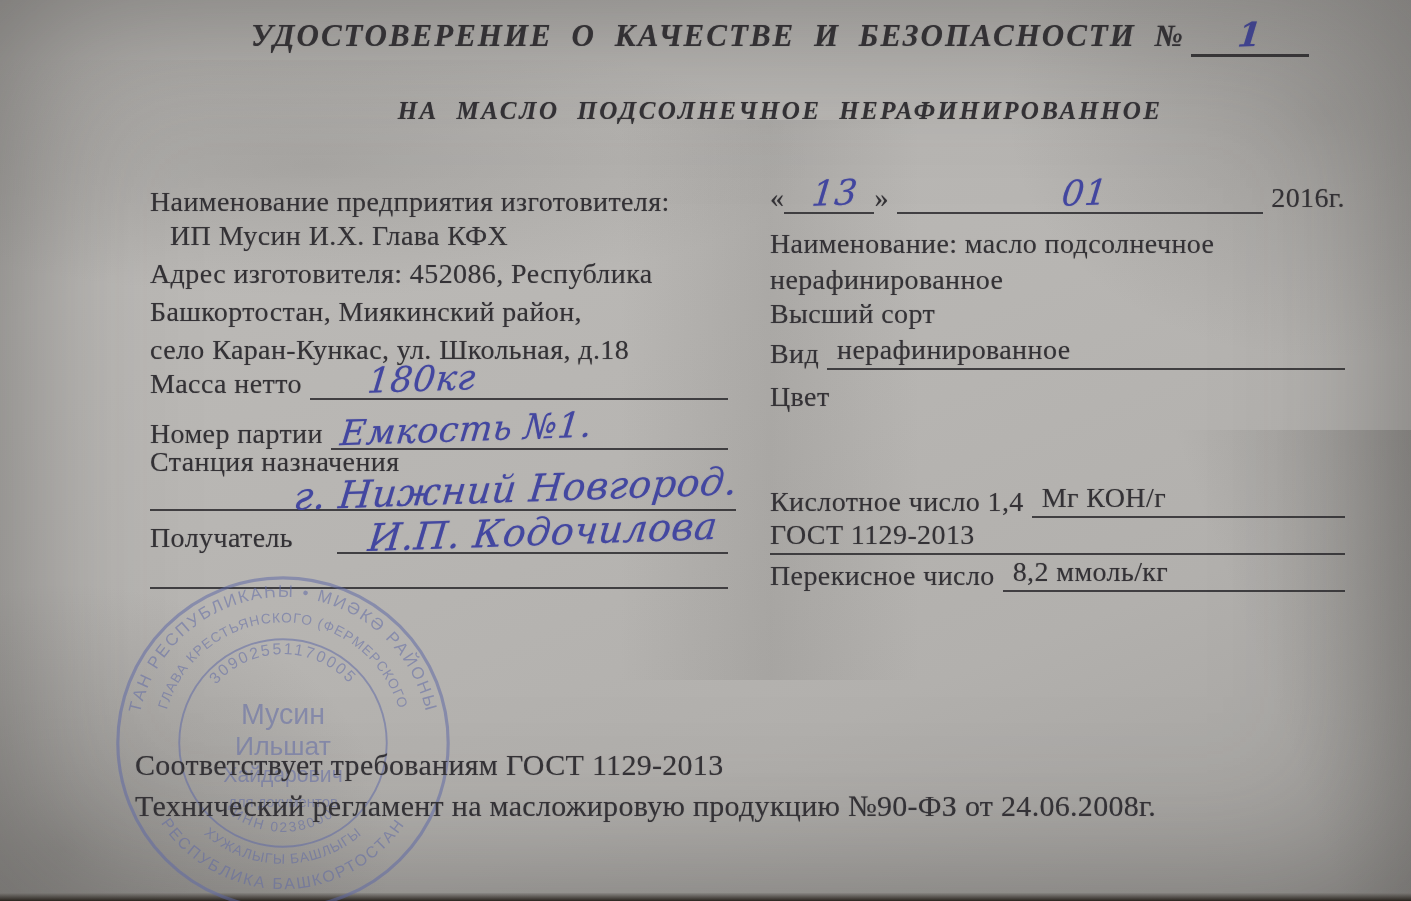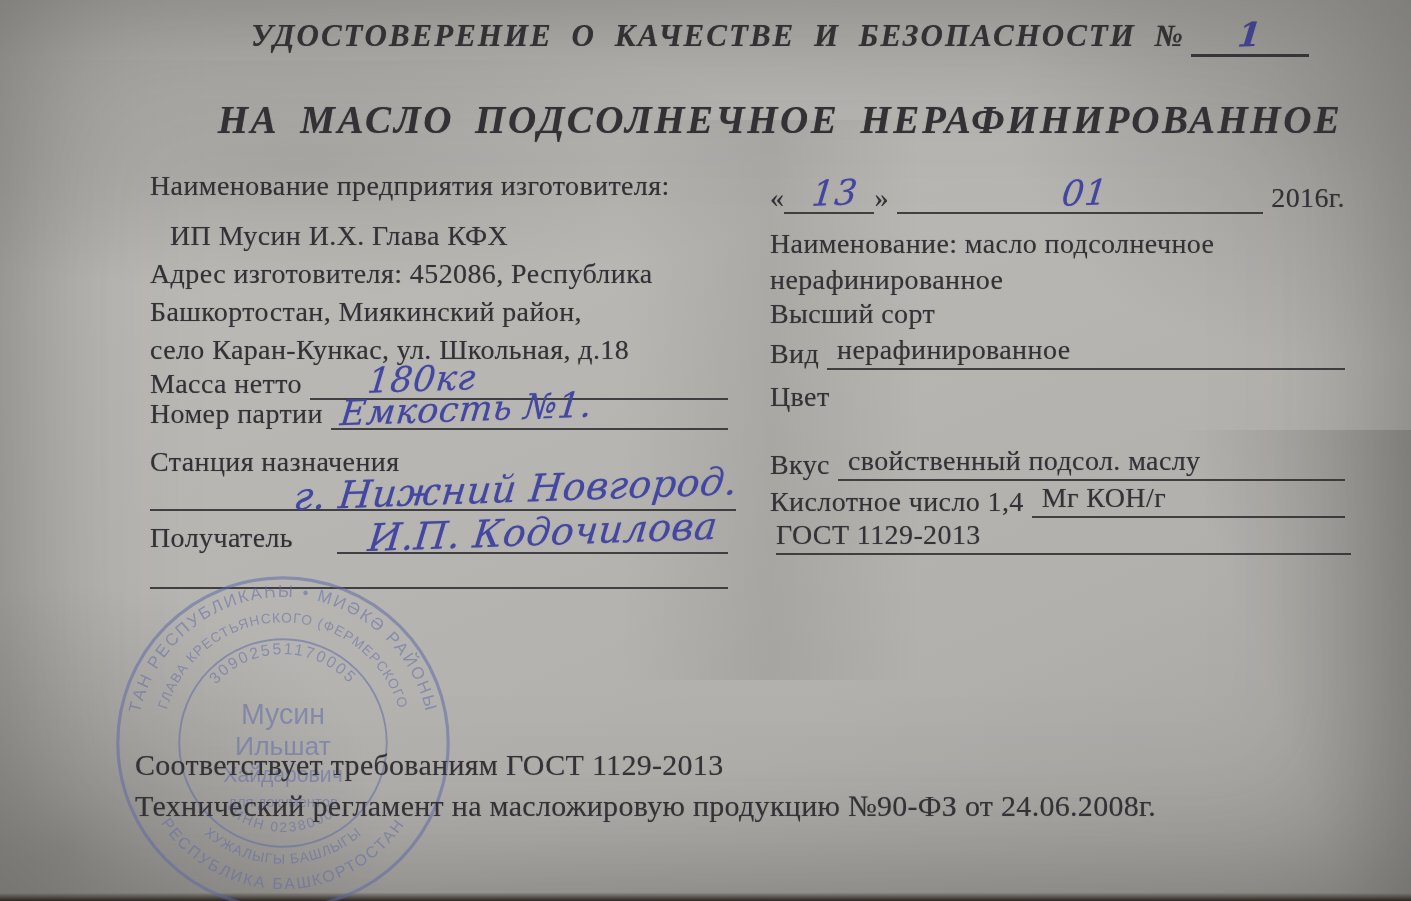--- a/index.html
+++ b/index.html
@@ -33,21 +33,21 @@
   .fill{flex:1 1 auto;border-bottom:2px solid rgba(44,42,46,.85);
     padding-left:10px;min-height:34px;}
   .label{padding-right:8px;}
   .hand{display:inline-block;font-family:"DejaVu Serif", serif;font-style:italic;
     color:#4347a0;transform:skewX(-8deg) rotate(-2deg);
     font-size:35px;line-height:1;text-shadow:0 0 1px rgba(67,71,160,.5);}
 
   .title1{top:18px;left:200px;width:1160px;text-align:center;
     font-weight:bold;font-style:italic;font-size:31px;letter-spacing:2px;word-spacing:9px;}
   .title2{top:97px;left:200px;width:1160px;text-align:center;
-    font-weight:bold;font-style:italic;font-size:39px;letter-spacing:2.5px;word-spacing:9px;}
+    font-weight:bold;font-style:italic;font-size:25px;letter-spacing:2.5px;word-spacing:9px;}
   .num-blank{display:inline-block;width:118px;border-bottom:3px solid rgba(44,42,46,.9);
     text-align:center;vertical-align:baseline;margin-left:6px;}
   .num-blank .hand{font-size:33px;}
 
   .footer-line{left:135px;font-size:30px;letter-spacing:.3px;z-index:3;}
 
   .stamp{position:absolute;left:103px;top:563px;width:360px;height:360px;
     opacity:.52;filter:blur(.4px);z-index:1;}
   .stamp text{font-family:"Liberation Sans", sans-serif;fill:#5e68a6;}
 
@@ -64,32 +64,32 @@
   <div class="crease c3"></div>
   <div class="crease c4"></div>
   <div class="crease c5"></div>
 
   <div class="line title1">
     <span>УДОСТОВЕРЕНИЕ О КАЧЕСТВЕ И  БЕЗОПАСНОСТИ</span>
     <span>№</span><span class="num-blank"><span class="hand">1</span></span>
   </div>
   <div class="line title2">НА  МАСЛО ПОДСОЛНЕЧНОЕ НЕРАФИНИРОВАННОЕ</div>
 
-  <div class="line lcol" style="top:170px;">Наименование предприятия изготовителя:</div>
+  <div class="line lcol" style="top:186px;">Наименование предприятия изготовителя:</div>
   <div class="line lcol" style="top:220px;margin-left:20px;">ИП Мусин И.Х. Глава КФХ</div>
   <div class="line lcol" style="top:258px;">Адрес изготовителя: 452086, Республика</div>
   <div class="line lcol" style="top:296px;">Башкортостан, Миякинский район,</div>
   <div class="line lcol" style="top:334px;">село Каран-Кункас, ул. Школьная, д.18</div>
 
   <div class="line lcol flexrow" style="top:362px;">
     <span class="label">Масса нетто</span>
     <span class="fill"><span class="hand" style="margin-left:48px;">180кг</span></span>
   </div>
 
-  <div class="line lcol flexrow" style="top:392px;">
+  <div class="line lcol flexrow" style="top:412px;">
     <span class="label">Номер партии</span>
     <span class="fill"><span class="hand">Емкость №1.</span></span>
   </div>
 
   <div class="line lcol" style="top:446px;">Станция назначения</div>
 
   <div class="line lcol flexrow" style="top:470px;">
     <span class="fill"><span class="hand" style="margin-left:135px;font-size:38px;">г. Нижний Новгород.</span></span>
   </div>
 
@@ -114,31 +114,31 @@
   <div class="line rcol" style="top:264px;">нерафинированное</div>
   <div class="line rcol" style="top:298px;">Высший сорт</div>
 
   <div class="line rcol flexrow" style="top:334px;">
     <span class="label">Вид</span>
     <span class="fill"><span>нерафинированное</span></span>
   </div>
   <div class="line rcol flexrow" style="top:381px;gap:10px;">
     <span class="label">Цвет</span>
   </div>
-  <div class="line rcol flexrow" style="top:445px;">
-    <span class="label">Вкус</span>
-    <span class="fill"><span>свойственный подсол. маслу</span></span>
-  </div>
 
   <div class="line rcol flexrow" style="top:482px;">
     <span class="label">Кислотное число 1,4</span>
     <span class="fill"><span>Мг КОН/г</span></span>
   </div>
-  <div class="line rcol flexrow" style="top:519px;margin-left:6px;">
+  <div class="line rcol flexrow" style="top:519px;">
     <span class="fill" style="padding-left:0;"><span>ГОСТ 1129-2013</span></span>
+  </div>
+  <div class="line rcol flexrow" style="top:556px;">
+    <span class="label">Перекисное число</span>
+    <span class="fill"><span>8,2 ммоль/кг</span></span>
   </div>
 
   <svg class="stamp" viewBox="0 0 340 340">
     <defs>
       <path id="arcOuterTop" d="M 32,170 A 138,138 0 1 1 308,170" fill="none"></path>
       <path id="arcOuterBottom" d="M 32,170 A 138,138 0 1 0 308,170" fill="none"></path>
       <path id="arcMidTop" d="M 56,170 A 114,114 0 1 1 284,170" fill="none"></path>
       <path id="arcMidBottom" d="M 56,170 A 114,114 0 1 0 284,170" fill="none"></path>
       <path id="arcNumTop" d="M 86,170 A 84,84 0 1 1 254,170" fill="none"></path>
       <path id="arcNumBottom" d="M 86,170 A 84,84 0 1 0 254,170" fill="none"></path>

